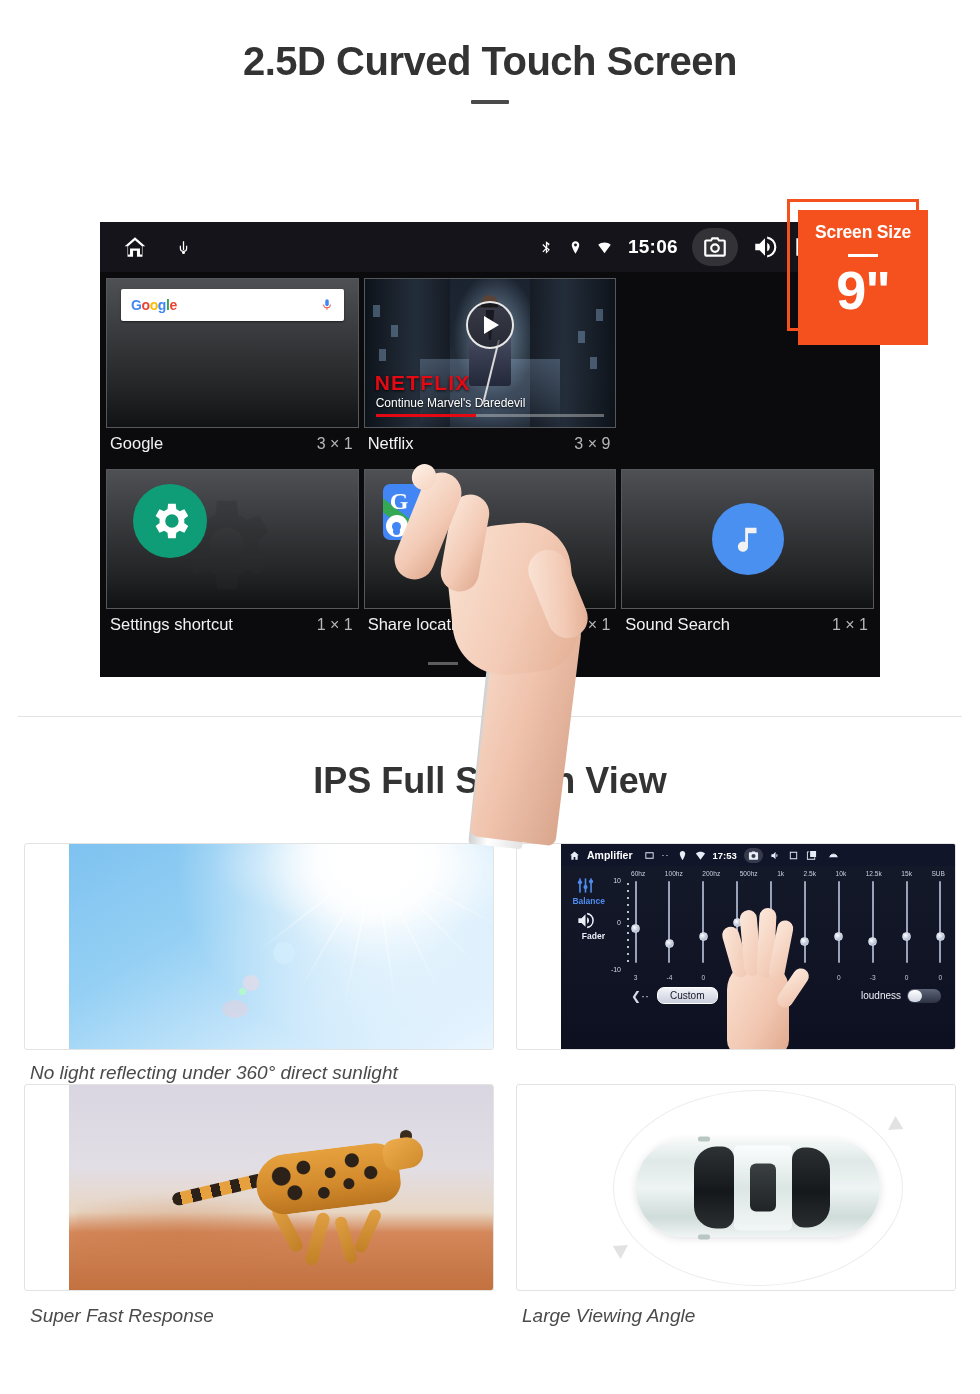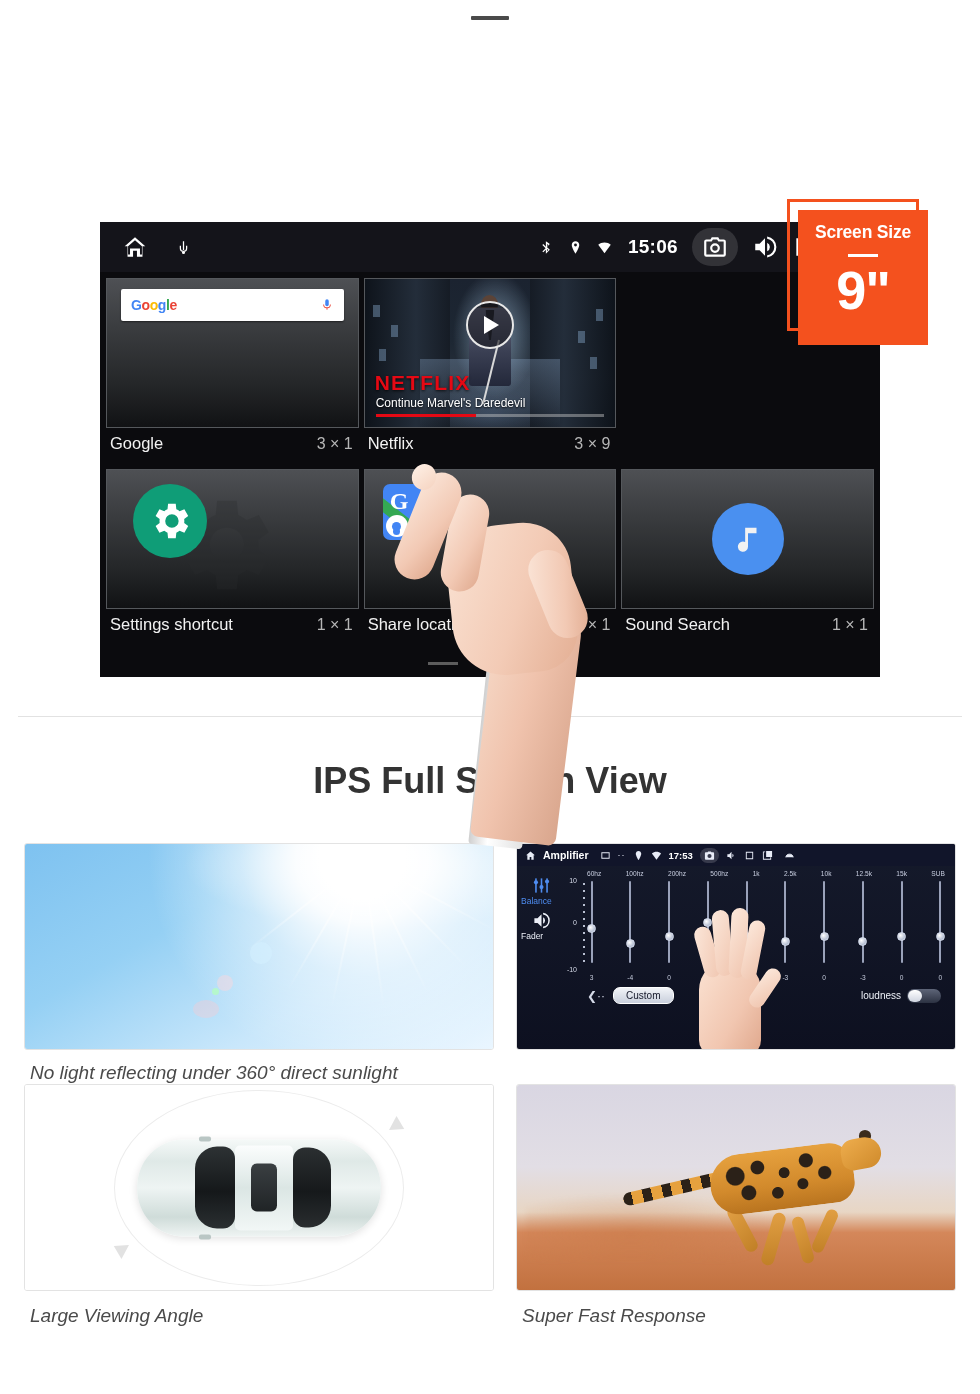--- a/index.html
+++ b/index.html
@@ -352,20 +352,21 @@
     column-gap: 22px;
     row-gap: 0;
   }
   .cellwrap { }
   .thumb {
     border: 1px solid #e3e3e3;
     border-radius: 3px;
     overflow: hidden;
     background: #ffffff;
     position: relative;
+    padding-left: 44px;
   }
   .thumb.a { height: 207px; }
   .thumb.b { height: 207px; }
   .caption {
     padding: 12px 4px 0 6px;
     font-size: 19px; color: #4a4a4a; font-style: italic;
   }
   .cellwrap.row2 .caption { padding-top: 14px; }
 
   
@@ -403,21 +404,21 @@
   .amp-top {
     height: 22px; background: #11152a;
     display: flex; align-items: center; gap: 7px;
     padding: 0 8px;
   }
   .amp-title { font-size: 10.5px; font-weight: bold; color: #ffffff; margin-right: 4px; }
   .amp-ico { width: 11px; height: 11px; fill: #e8ecf7; display: block; }
   .amp-time { font-size: 9.5px; color: #ffffff; font-weight: bold; }
   .amp-cam { background: rgba(255,255,255,.16); border-radius: 9px; padding: 2px 4px; display: flex; }
   .amp-body { position: absolute; left: 0; right: 0; top: 22px; bottom: 0; display: flex; }
-  .amp-side { width: 44px; padding: 5px 0 0 4px; text-align: left; }
+  .amp-side { width: 44px; padding: 5px 0 0 4px; text-align: right; font-weight: bold; }
   .amp-side .lbl { font-size: 8.5px; margin-top: 1px; }
   .amp-side .lbl.on { color: #4e8cf0; }
   .amp-side .lbl.off { color: #eceff7; }
   .amp-side svg { width: 19px; height: 19px; display: block; margin: 5px auto 0 auto; }
   .amp-main { flex: 1; padding: 4px 6px 0 0; position: relative; }
   .amp-bands {
     display: flex; justify-content: space-between;
     padding: 0 4px 0 26px; color: #c8cee0; font-size: 6.6px;
   }
   .amp-sliders {
@@ -597,20 +598,21 @@
     position: absolute; width: 12px; height: 5px; background: #b9c6c4; border-radius: 2px;
   }
   .cm1 { left: 62px; top: -3px; }
   .cm2 { left: 62px; bottom: -3px; }
 
 </style>
 </head>
 <body>
 
 <div>
+  <h1 class="sec1-title">2.5D Curved Touch Screen</h1>
   <div class="title-rule"></div>
 </div>
 
 <div class="device-wrap">
 
   <div class="statusbar">
     <div class="sb-left">
       <span>
         <svg class="sb-ico" viewBox="0 0 24 24">
             <path d="M12 3 2.5 11.2h2.6V21h5.1v-5.6h3.6V21h5.1v-9.8h2.6L12 3zm0 2.7 6.4 5.6V19h-1.8v-5.6H7.4V19H5.6v-7.7L12 5.7z"></path>
@@ -987,49 +989,49 @@
             <span class="d d2"></span>
             <span class="d d3"></span>
           <span class="d d4"></span>
             <span class="d d5"></span>
         </div>
       </div>
     </div>
   </div>
 
   <div class="cellwrap row2">
+    <div class="thumb a">
+      <div class="cheetah">
+        <span class="ch-dust"></span>
+        <span class="ch-tail"></span>
+        <span class="ch-leg l3"></span>
+        <span class="ch-leg l1"></span>
+        <span class="ch-body"></span>
+        <span class="ch-leg l2"></span>
+        <span class="ch-leg l4"></span>
+        <span class="ch-ear"></span>
+        <span class="ch-head"></span>
+      </div>
+    </div>
+    <div class="caption">Super Fast Response</div>
+  </div>
+
+  <div class="cellwrap row2">
     <div class="thumb b">
       <div class="carpic">
         <div class="orbit">
           <span class="orbit-arrow oa-r"></span>
           <span class="orbit-arrow oa-l"></span>
         </div>
         <div class="car">
           <span class="car-mirror cm1"></span>
           <span class="car-mirror cm2"></span>
           <span class="car-wind-f"></span>
           <span class="car-roof">
               <span class="car-sun"></span>
             </span>
           <span class="car-wind-r"></span>
         </div>
       </div>
     </div>
     <div class="caption">Large Viewing Angle</div>
   </div>
-
-  <div class="cellwrap row2">
-    <div class="thumb a">
-      <div class="cheetah">
-        <span class="ch-dust"></span>
-        <span class="ch-tail"></span>
-        <span class="ch-leg l3"></span>
-        <span class="ch-leg l1"></span>
-        <span class="ch-body"></span>
-        <span class="ch-leg l2"></span>
-        <span class="ch-leg l4"></span>
-        <span class="ch-ear"></span>
-        <span class="ch-head"></span>
-      </div>
-    </div>
-    <div class="caption">Super Fast Response</div>
-  </div>
 </div>
 
 </body></html>

